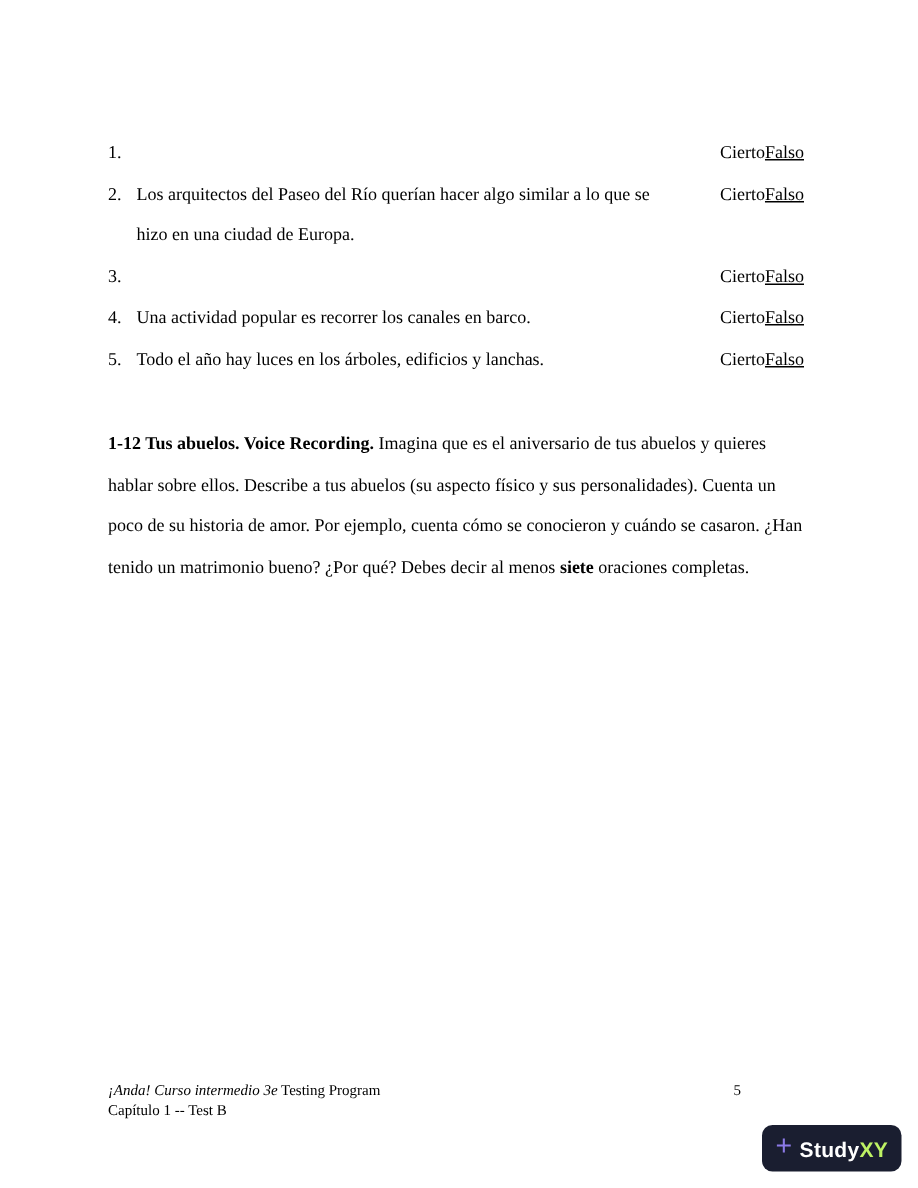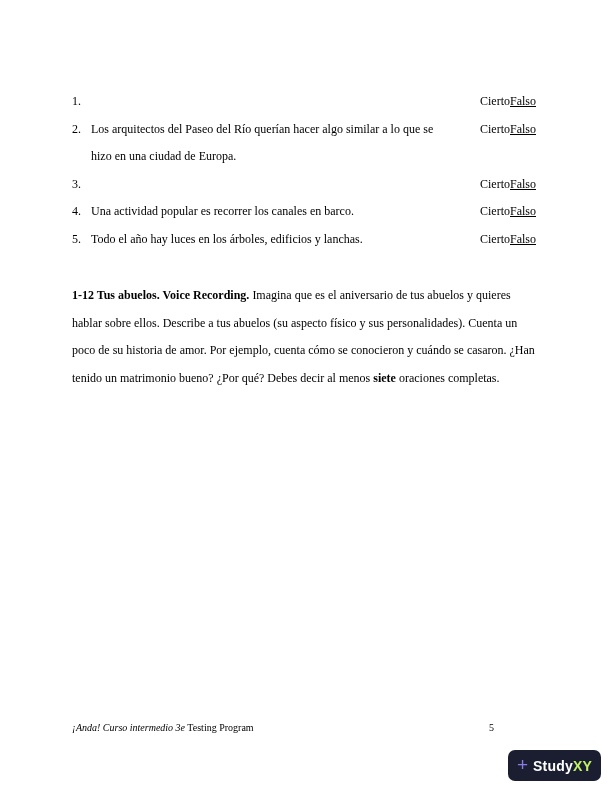--- a/index.html
+++ b/index.html
@@ -125,20 +125,21 @@
     </div>
 
   </section>
 
   <section class="prompt">
     <p><b>1-12 Tus abuelos. Voice Recording.</b><span> Imagina que es el aniversario de tus abuelos y quieres hablar sobre ellos. Describe a tus abuelos (su aspecto físico y sus personalidades). Cuenta un poco de su historia de amor. Por ejemplo, cuenta cómo se conocieron y cuándo se casaron. ¿Han tenido un matrimonio bueno? ¿Por qué? Debes decir al menos </span><b>siete</b><span> oraciones completas.</span></p>
   </section>
 
   <footer class="footer">
     <div><span class="book-title">¡Anda! Curso intermedio 3e</span><span> Testing Program</span></div>
+    <div>Capítulo 1 -- Test B</div>
     <span class="page-number">5</span>
   </footer>
 
   <div class="brand-badge">
     <span class="plus-icon">+</span>
     <span class="brand-text"><span class="brand-study">Study</span><span class="brand-xy">XY</span></span>
   </div>
 
 </div>
 

